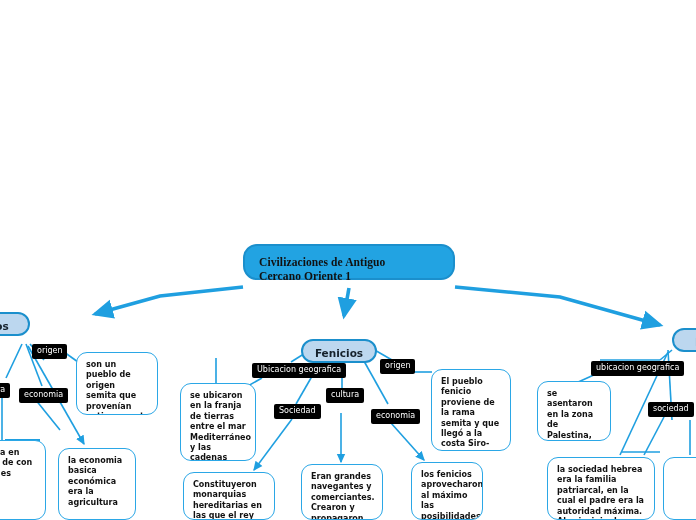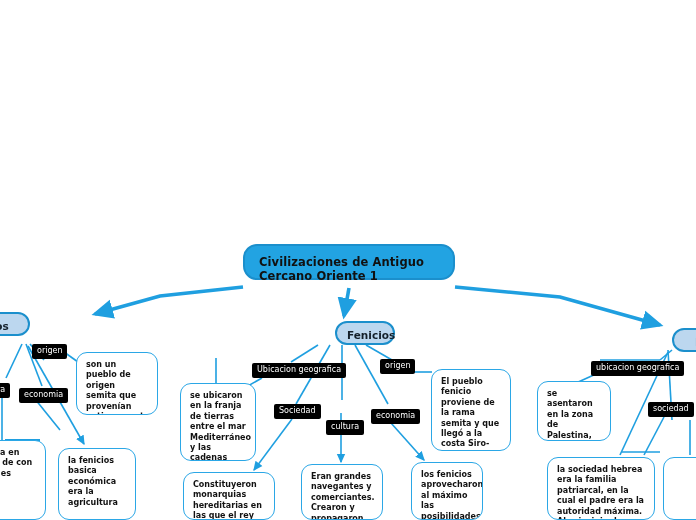--- a/index.html
+++ b/index.html
@@ -34,20 +34,21 @@
     border: 2px solid #1b8fcc;
     border-radius: 14px;
     color: #111111;
     font-weight: bold;
     font-size: 11.5px;
     line-height: 14px;
     letter-spacing: .1px;
     padding: 9px 14px;
     white-space: pre-line;
     z-index: 5;
+    font-family: Liberation Serif, serif;
   }
 
   
   .topic-node {
     position: absolute;
     box-sizing: border-box;
     background: #bcd7ef;
     border: 2px solid #1b8fcc;
     border-radius: 13px;
     color: #14202b;
@@ -152,31 +153,31 @@
   <div class="topic-node" style="left:-26px; top:312px; width:56px; height:24px;">os</div>
 
   <div class="chip" style="left:32px; top:344px;">origen</div>
 
   <div class="chip" style="left:-8px; top:383px;">ra</div>
 
   <div class="chip" style="left:19px; top:388px;">economia</div>
 
   <div class="leaf" style="left:76px; top:352px; width:82px; height:63px;">son un pueblo de origen semita que provenían antiguamente de Siria</div>
 
-  <div class="leaf" style="left:58px; top:448px; width:78px; height:72px;">la fenicios basica económica era la agricultura</div>
+  <div class="leaf" style="left:58px; top:448px; width:78px; height:72px;">la economia basica económica era la agricultura</div>
 
   <div class="leaf" style="left:-34px; top:440px; width:80px; height:80px;">de asa en cción de con la de es</div>
 
-  <div class="topic-node" style="left:301px; top:321px; width:60px; height:24px;margin-left:34px;">Fenicios</div>
+  <div class="topic-node" style="left:301px; top:339px; width:76px; height:24px;">Fenicios</div>
 
   <div class="chip" style="left:252px; top:363px;">Ubicacion geografica</div>
 
   <div class="chip" style="left:274px; top:404px;">Sociedad</div>
 
-  <div class="chip" style="left:326px; top:420px;">cultura</div>
+  <div class="chip" style="left:326px; top:388px;">cultura</div>
 
   <div class="chip" style="left:371px; top:409px;">economia</div>
 
   <div class="chip" style="left:380px; top:359px;">origen</div>
 
   <div class="leaf" style="left:180px; top:383px; width:76px; height:78px;">se ubicaron en la franja de tierras entre el mar Mediterráneo y las cadenas montañosas del Líbano.</div>
 
   <div class="leaf" style="left:183px; top:472px; width:92px; height:48px;">Constituyeron monarquias hereditarias en las que el rey solia</div>
 
   <div class="leaf" style="left:301px; top:464px; width:82px; height:56px;">Eran grandes navegantes y comerciantes. Crearon y propagaron su alfabeto, del que</div>

